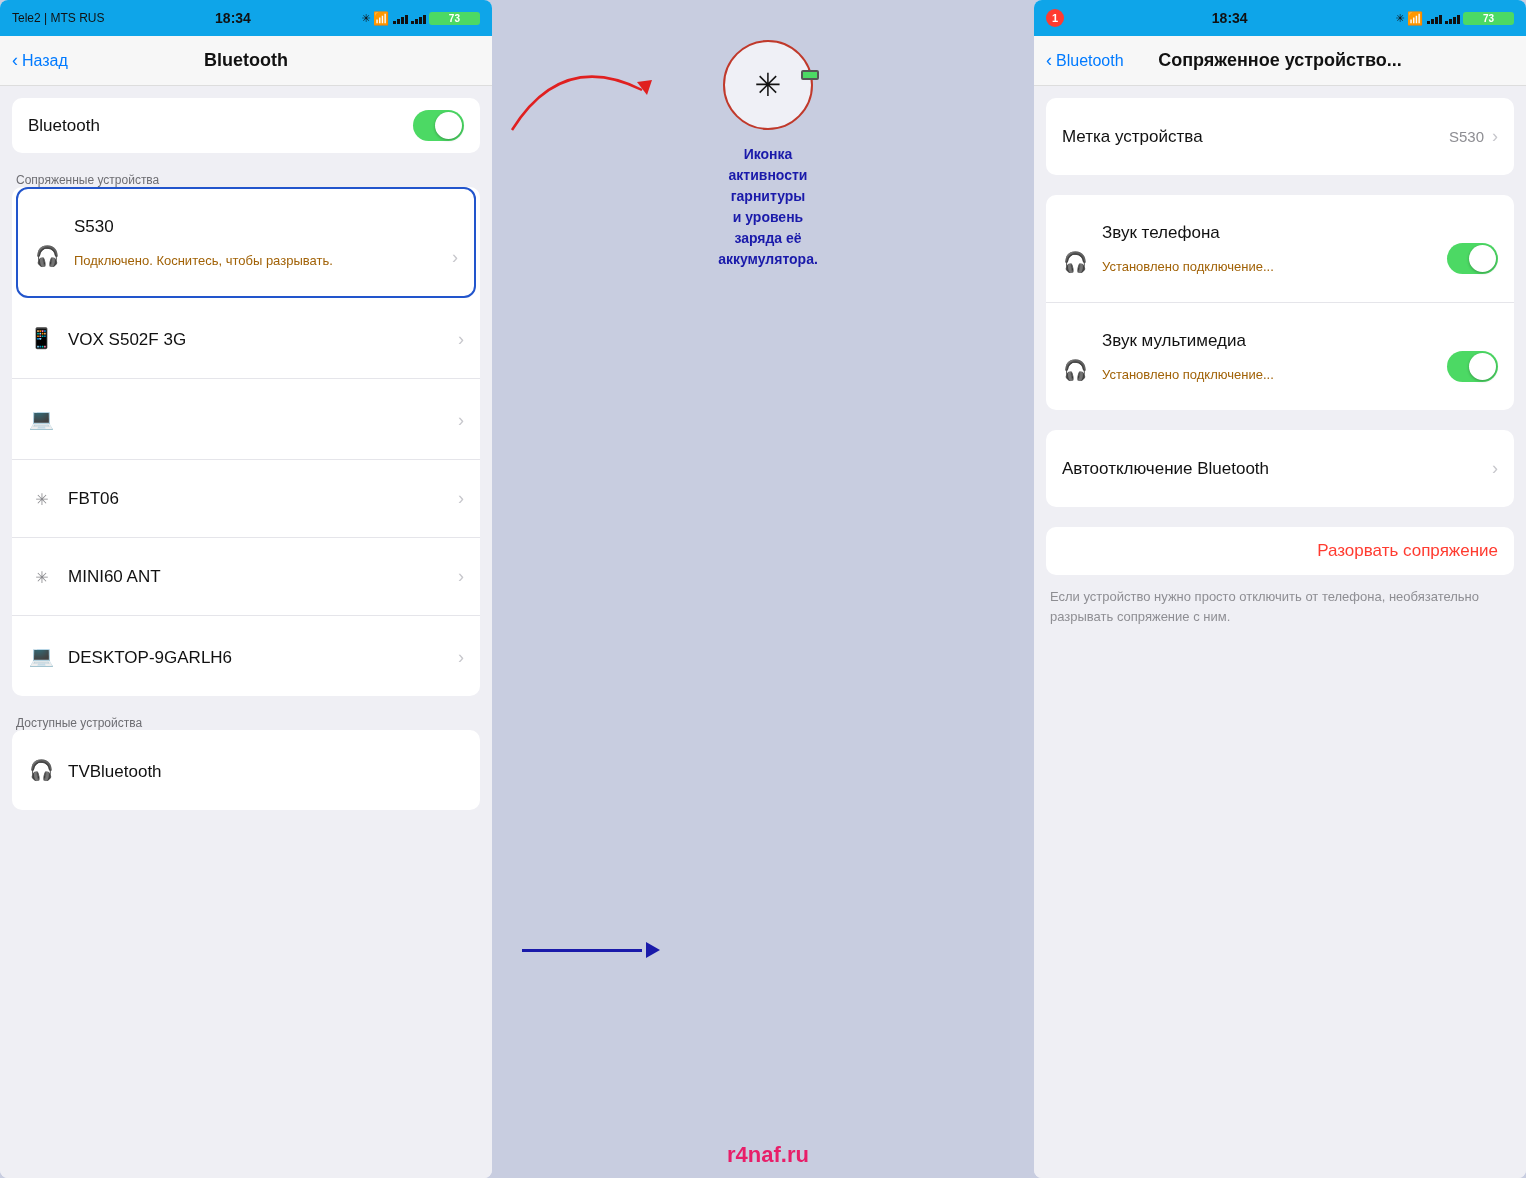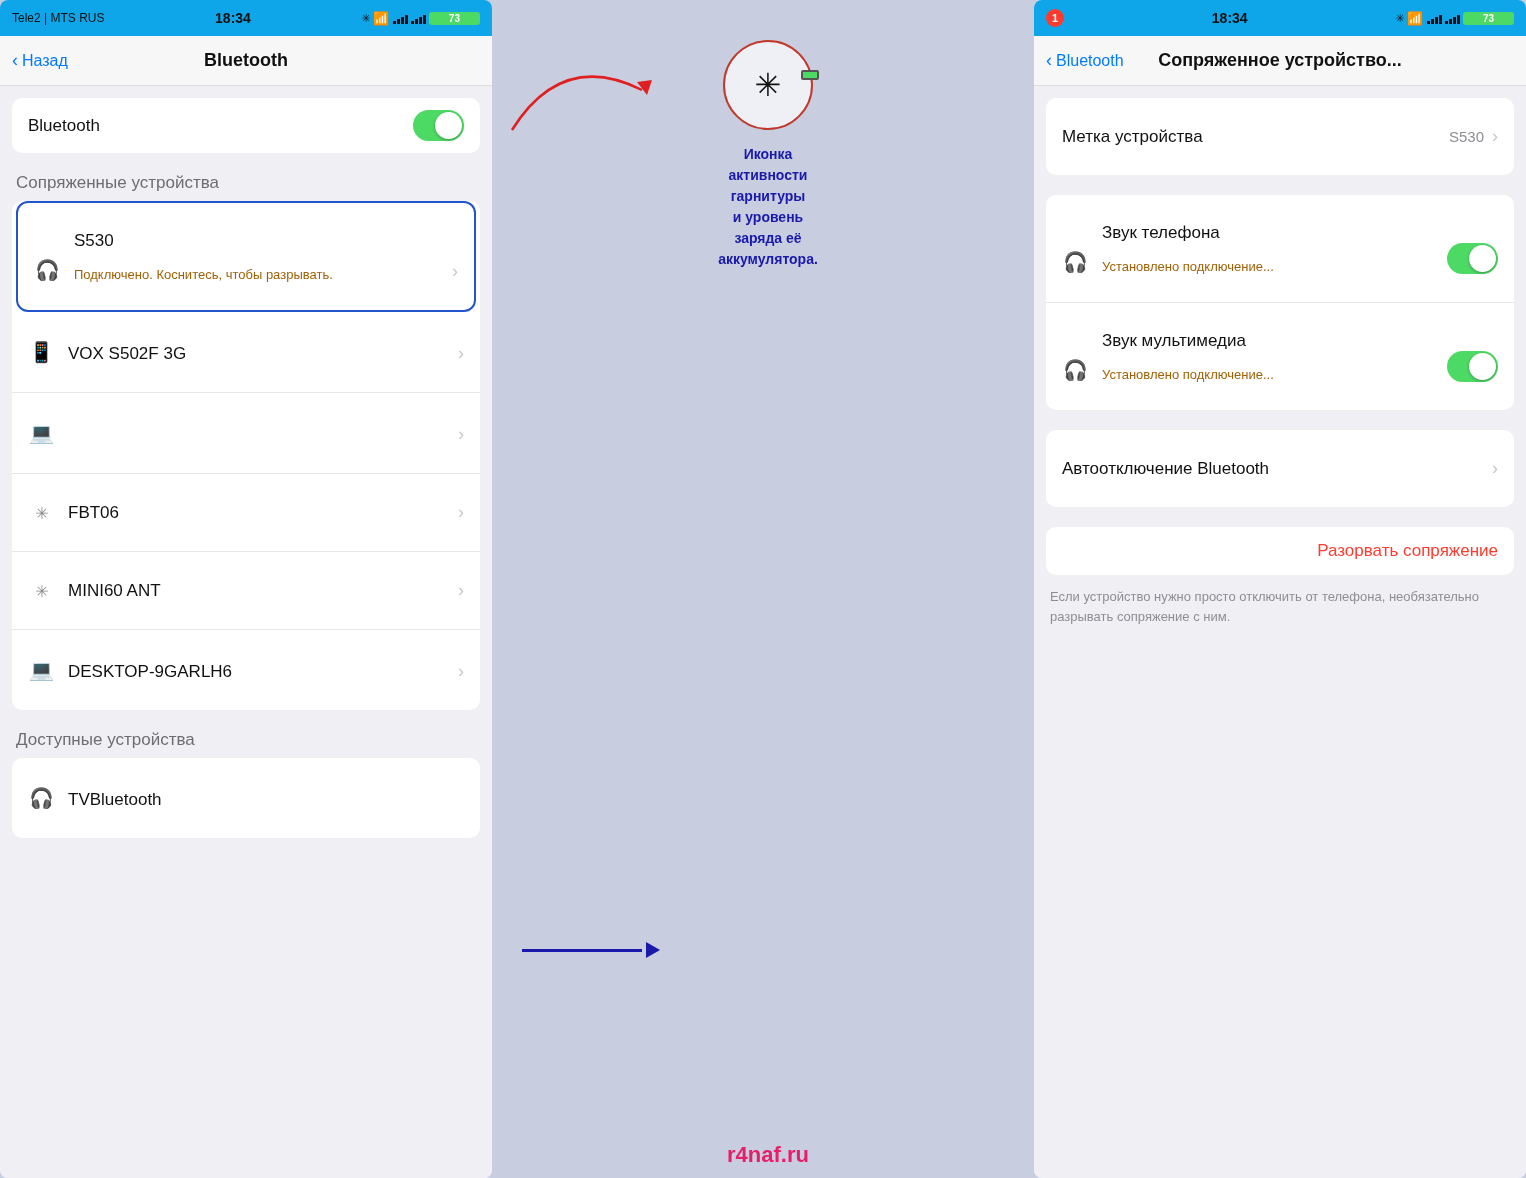--- a/index.html
+++ b/index.html
@@ -119,23 +119,23 @@
       overflow-y: auto;
       background: #efeff4;
       padding: 12px 0;
     }
 
     
     .section {
       margin-bottom: 20px;
     }
     .section-label {
-      font-size: 17px;
+      font-size: 12px;
       color: #6d6d72;
-      padding: 0 16px 8px 16px;
+      padding: 0 16px 0 16px;
       text-transform: none;
     }
     .list-card {
       background: #fff;
       border-radius: 10px;
       margin: 0 12px;
       overflow: hidden;
     }
     .list-item {
       display: flex;

